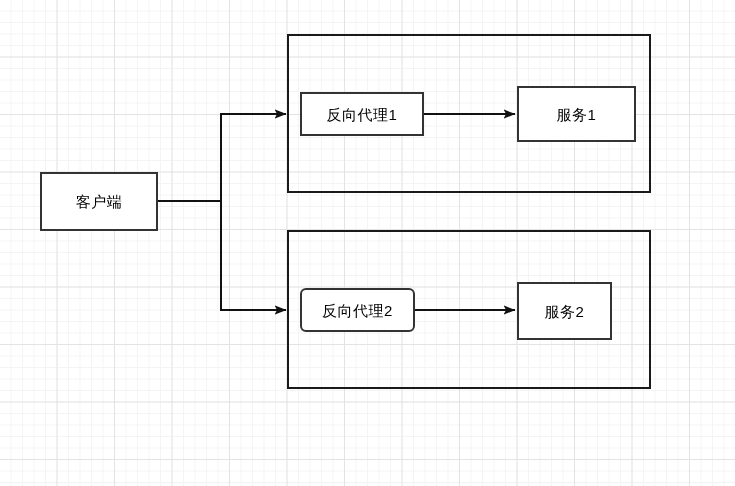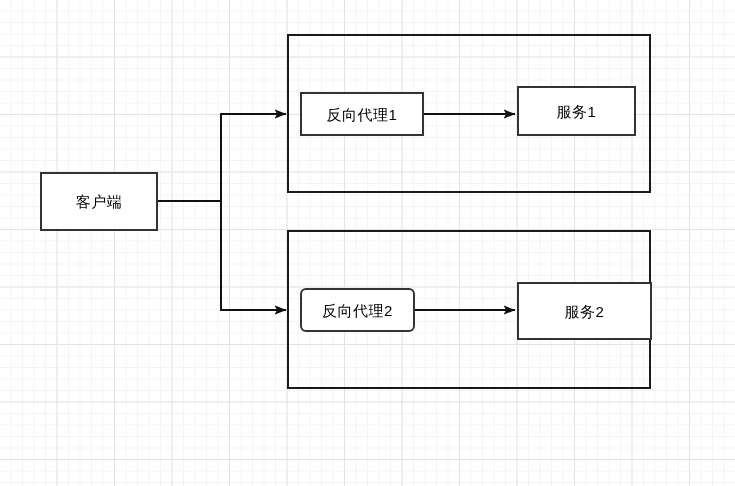--- a/index.html
+++ b/index.html
@@ -61,22 +61,22 @@
   }
 
   #client-node  { left: 40px;  top: 172px; width: 118px; height: 59px; }
 
   #group-top    { left: 287px; top: 34px;  width: 364px; height: 159px; }
   #group-bottom { left: 287px; top: 230px; width: 364px; height: 159px; }
 
   #proxy1-node  { left: 300px; top: 92px;  width: 124px; height: 44px; }
   #proxy2-node  { left: 300px; top: 288px; width: 115px; height: 44px; border-radius: 6px; }
 
-  #service1-node { left: 517px; top: 86px;  width: 119px; height: 50px; }
-  #service2-node { left: 517px; top: 282px; width: 135px; height: 58px; }
+  #service1-node { left: 517px; top: 86px;  width: 119px; height: 56px; }
+  #service2-node { left: 517px; top: 282px; width: 95px; height: 58px; }
 </style>
 </head>
 <body>
 
 <div id="canvas">
 
   <svg class="diagram-svg" viewBox="0 0 735 486" xmlns="http://www.w3.org/2000/svg">
     <defs>
       <marker id="arrow" viewBox="0 0 12 10" refX="11.5" refY="5" markerWidth="12" markerHeight="10" orient="auto-start-reverse" markerUnits="userSpaceOnUse">
         <path d="M 0 0.4 L 12 5 L 0 9.6 L 2.6 5 Z" fill="#111111"></path>

